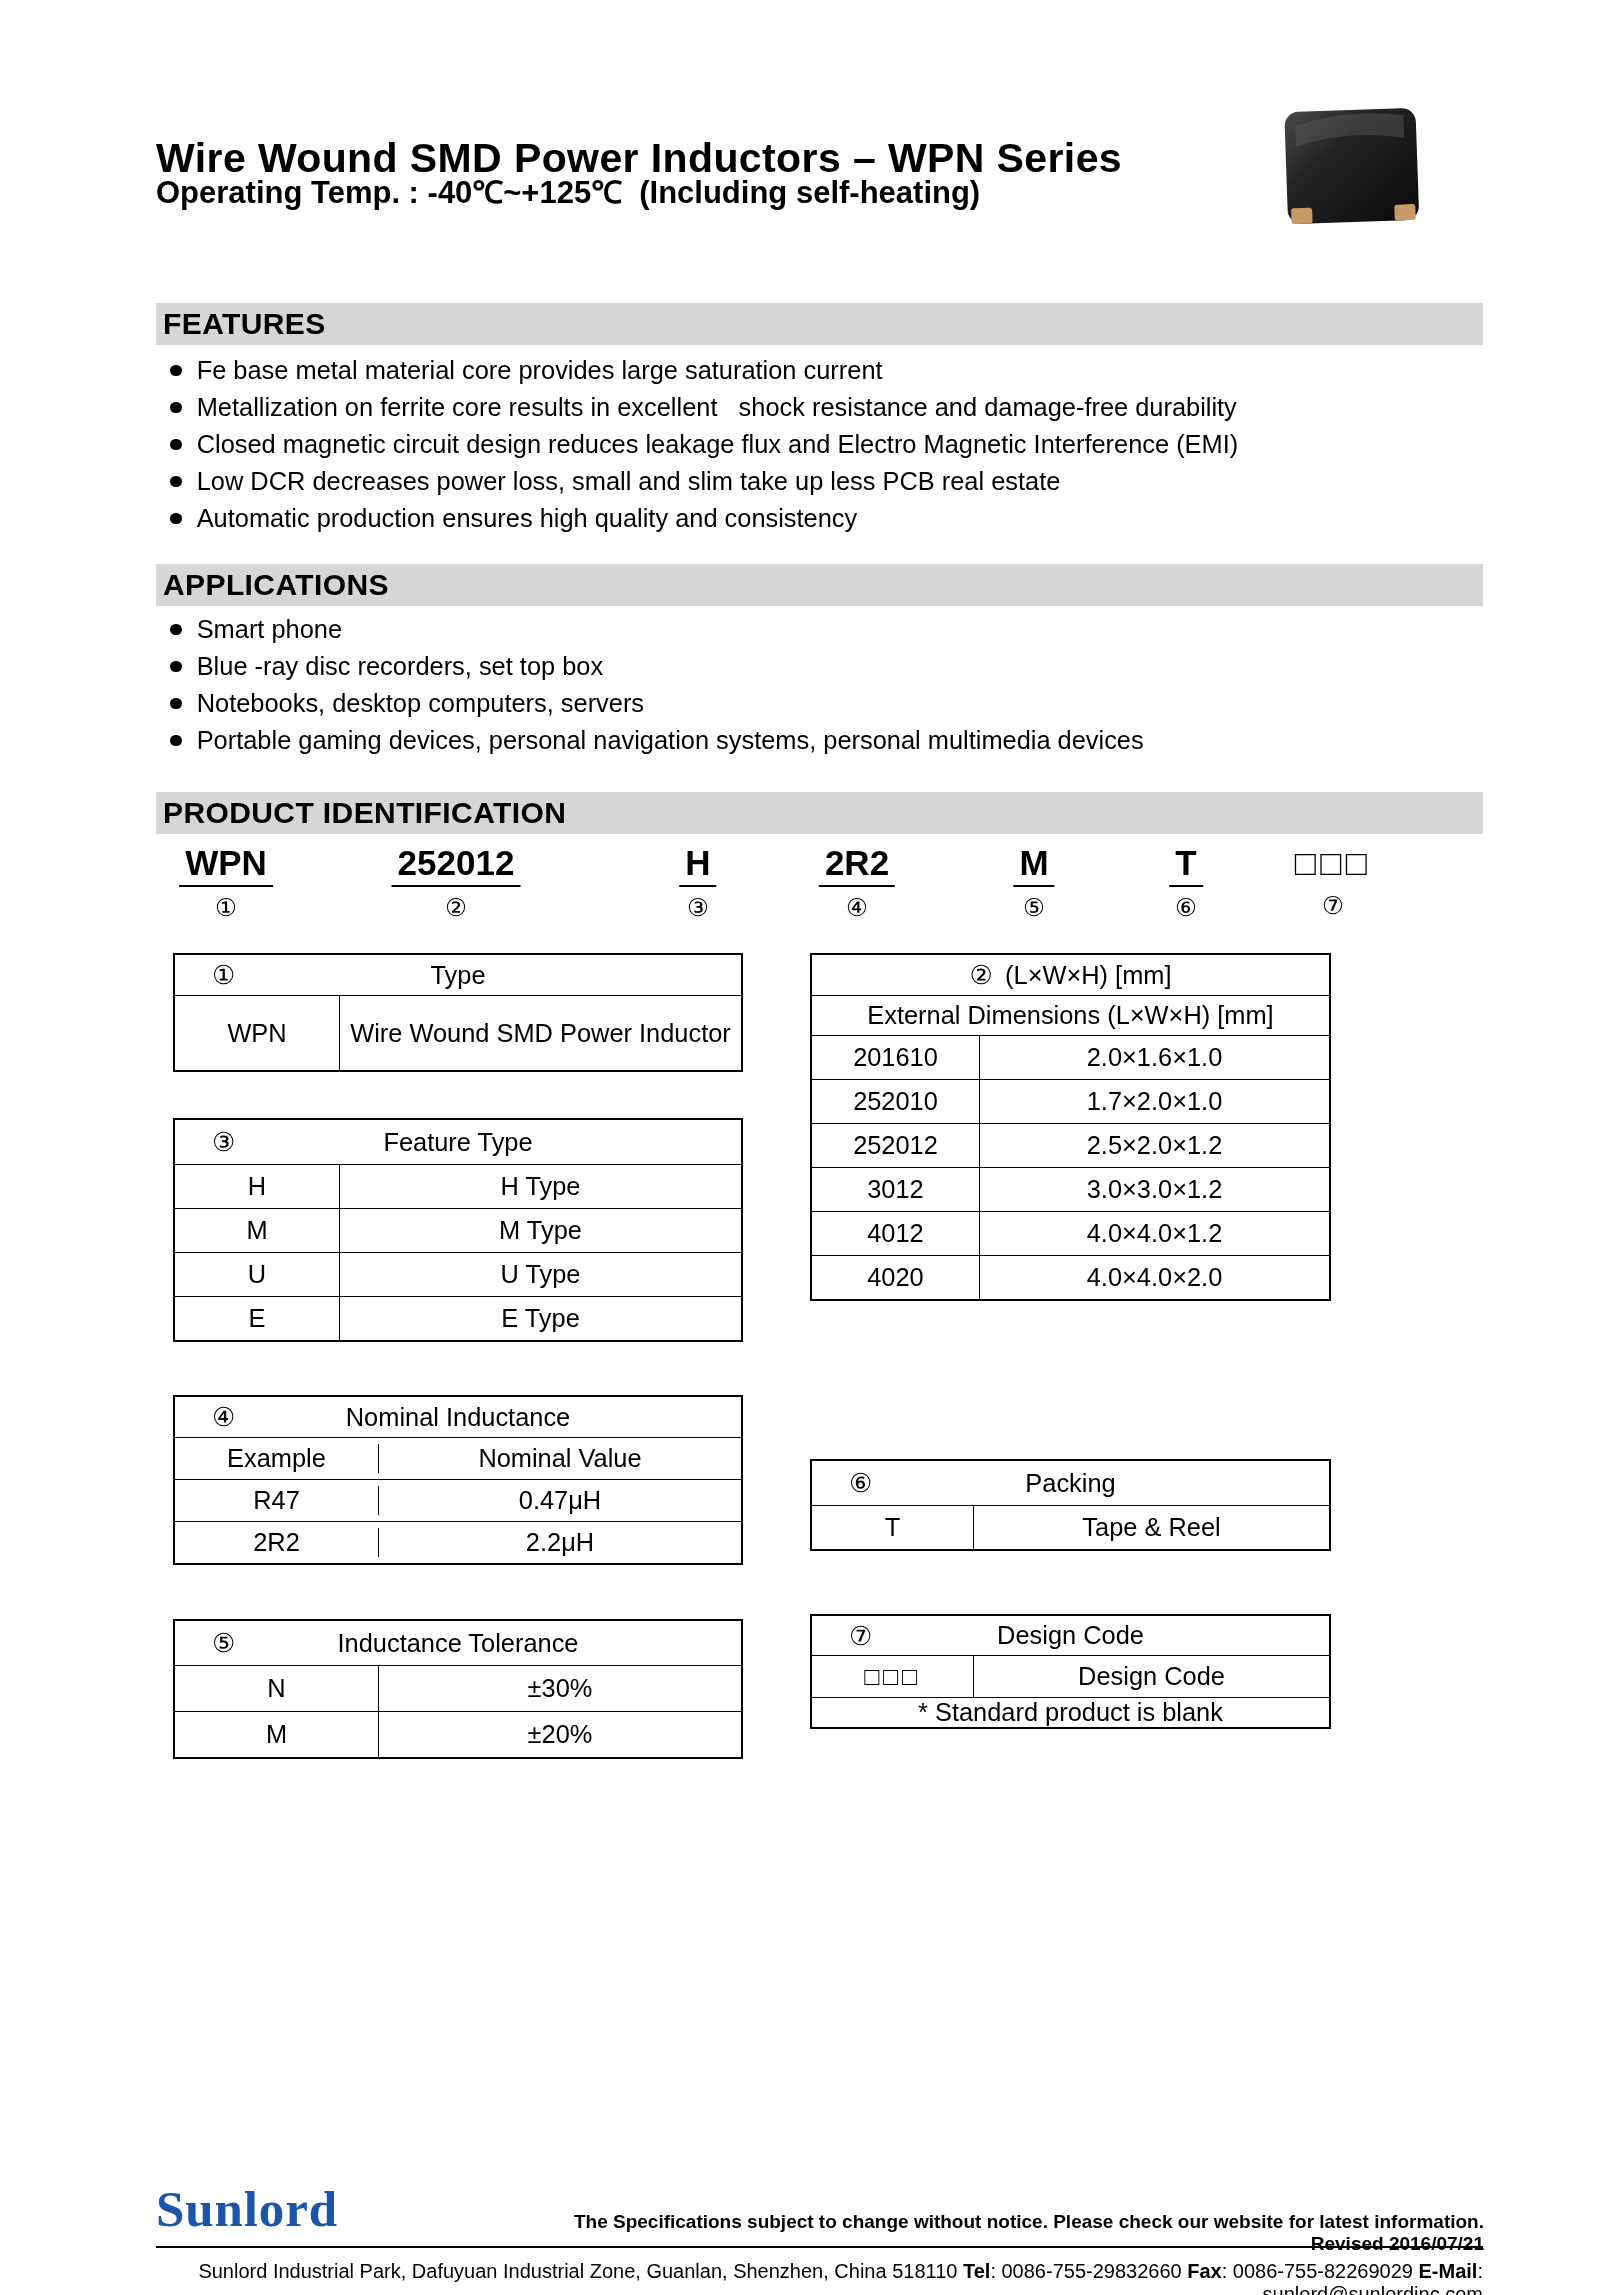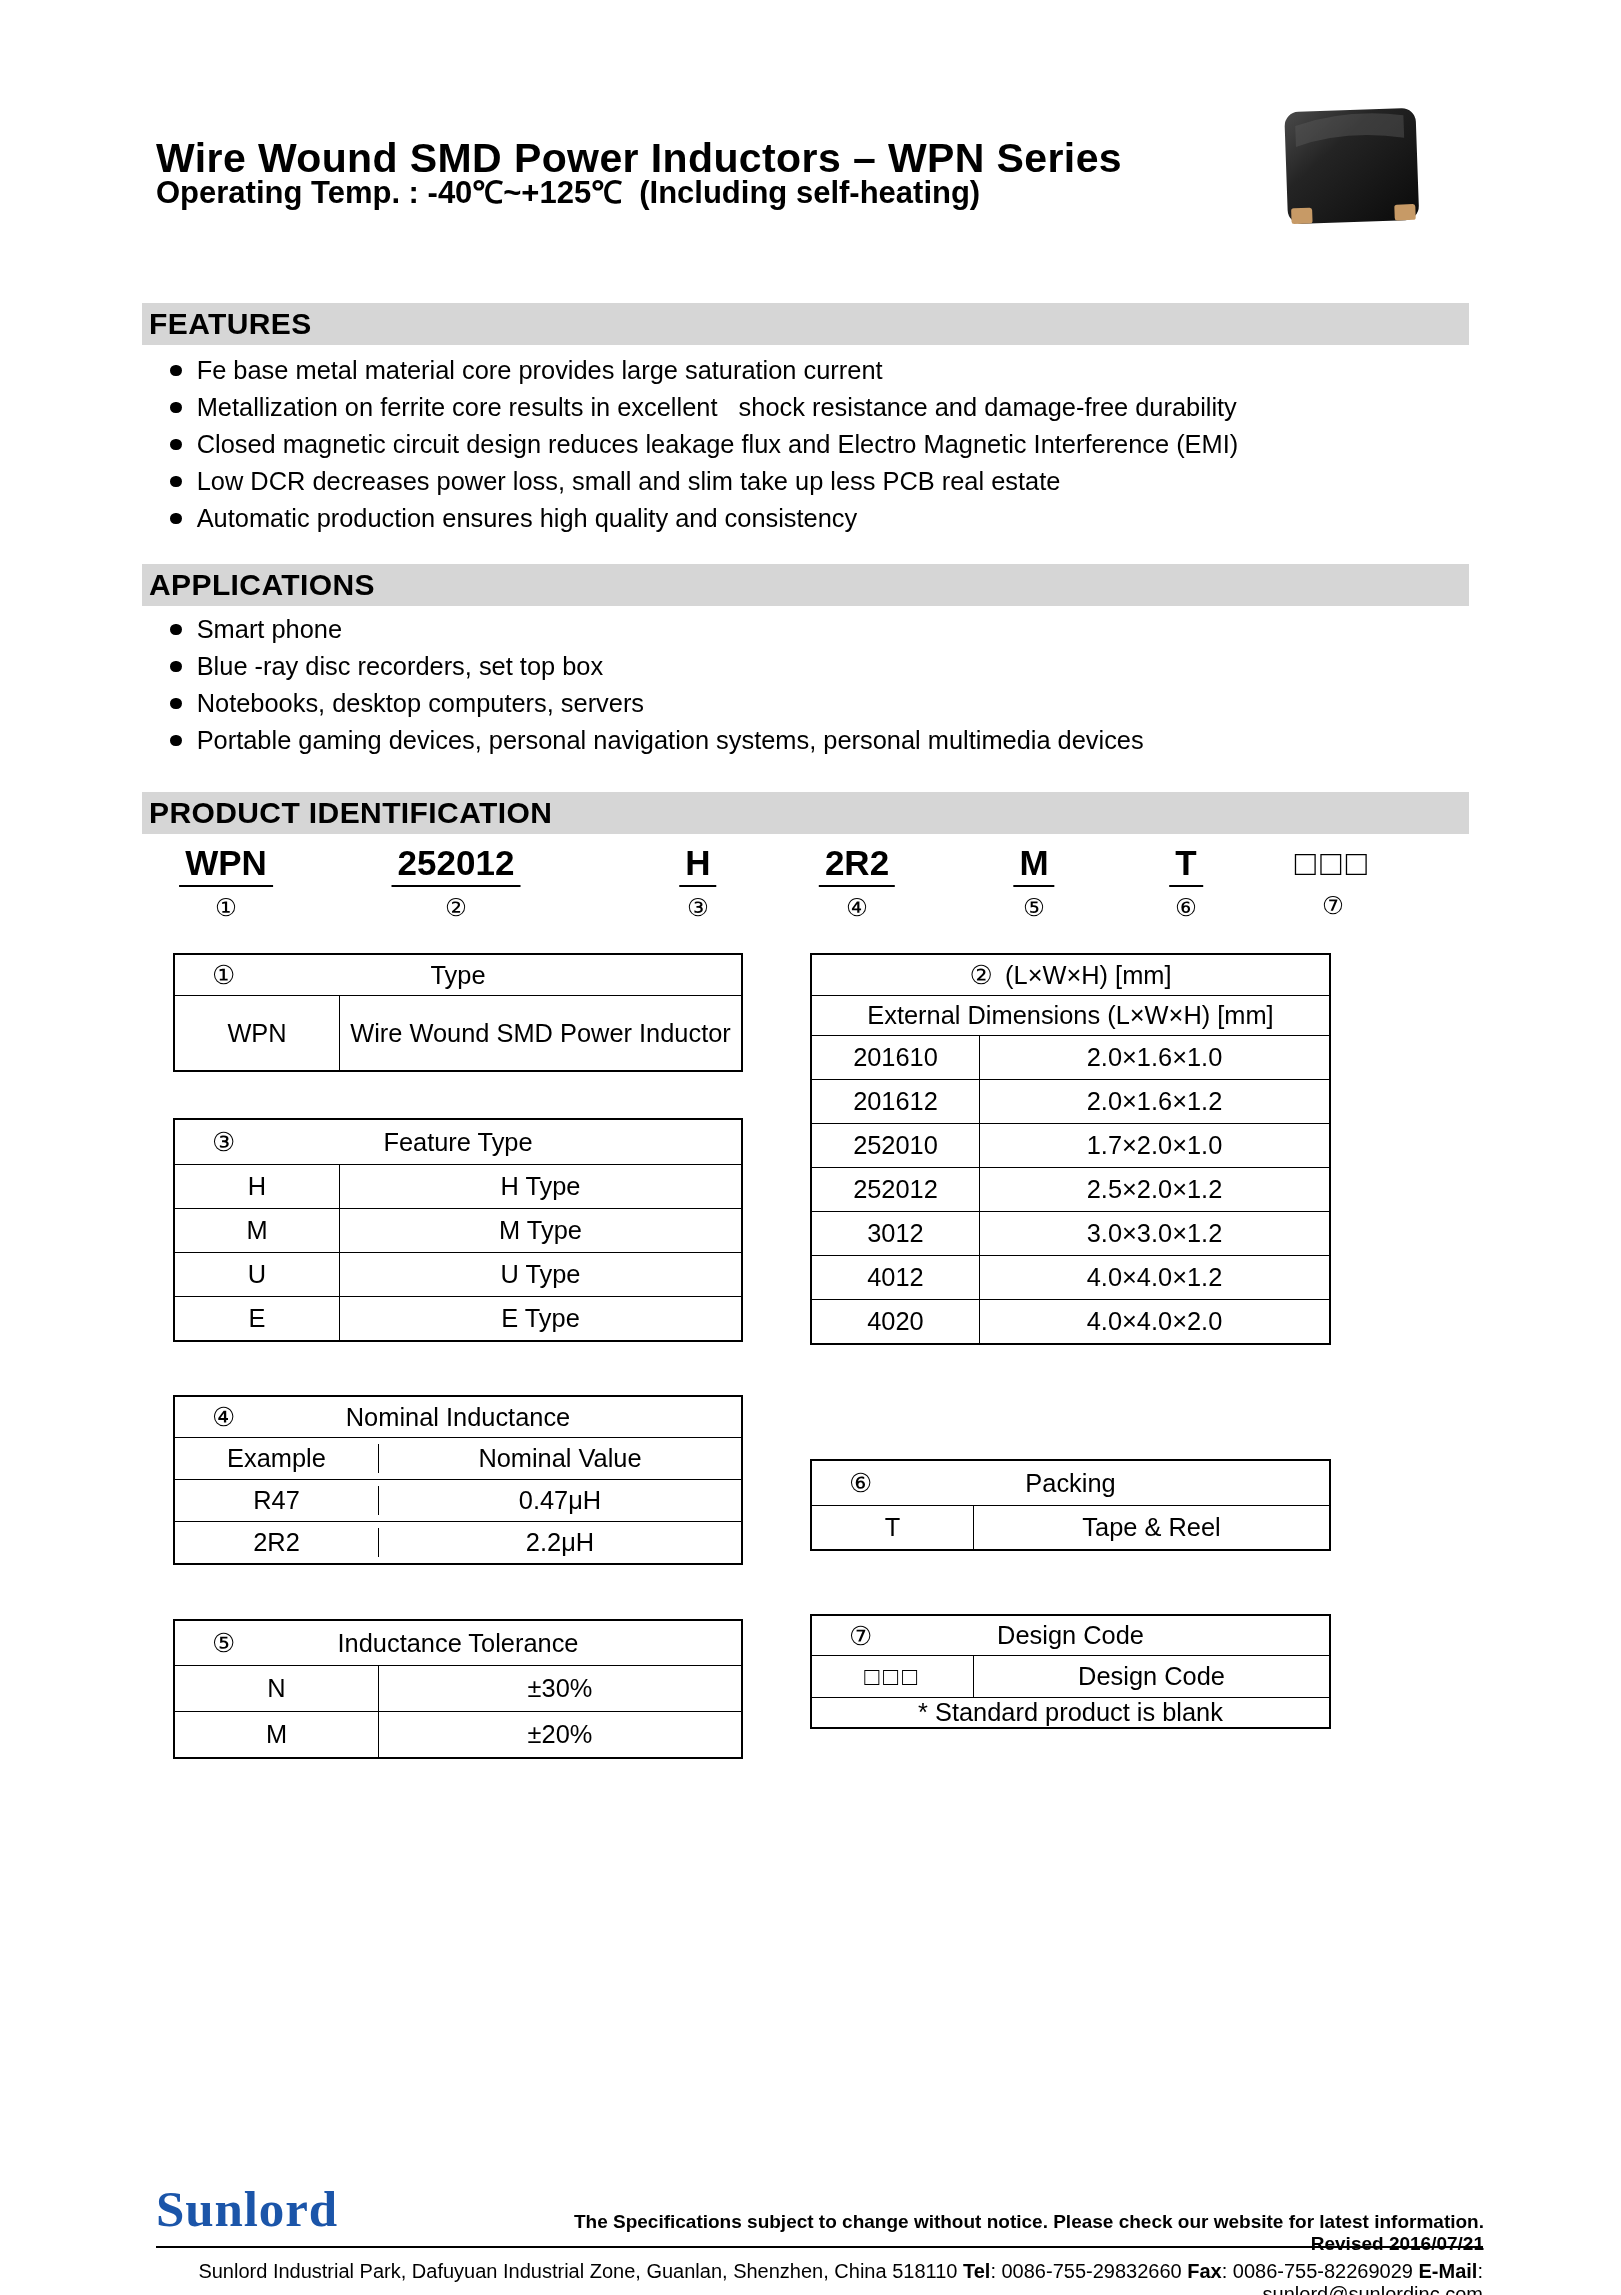--- a/index.html
+++ b/index.html
@@ -44,21 +44,21 @@
     left: 1272px;
     top: 63px;
     width: 158px;
     height: 133px;
     transform: rotate(-2deg);
   }
 
   
   .section-bar {
     position: absolute;
-    left: 142px;
+    left: 156px;
     width: 1327px;
     height: 42px;
     background: var(--section-bar, #d6d6d6);
     display: flex;
     align-items: center;
     padding-left: 7px;
     box-sizing: border-box;
     font-size: 30px;
     font-weight: bold;
     letter-spacing: 0.4px;
@@ -385,24 +385,20 @@
     <div class="t-head2">
       <span class="t-marker-inline">②</span>
       <span>(L×W×H) [mm]</span>
     </div>
     <div class="t-sub">External Dimensions (L×W×H) [mm]</div>
     <div class="t-row">
       <div class="c1">201610</div>
       <div class="c2">2.0×1.6×1.0</div>
     </div>
     <div class="t-row">
-      <div class="c1">201612</div>
-      <div class="c2">2.0×1.6×1.2</div>
-    </div>
-    <div class="t-row">
       <div class="c1">252010</div>
       <div class="c2">1.7×2.0×1.0</div>
     </div>
     <div class="t-row">
       <div class="c1">252012</div>
       <div class="c2">2.5×2.0×1.2</div>
     </div>
     <div class="t-row">
       <div class="c1">3012</div>
       <div class="c2">3.0×3.0×1.2</div>

